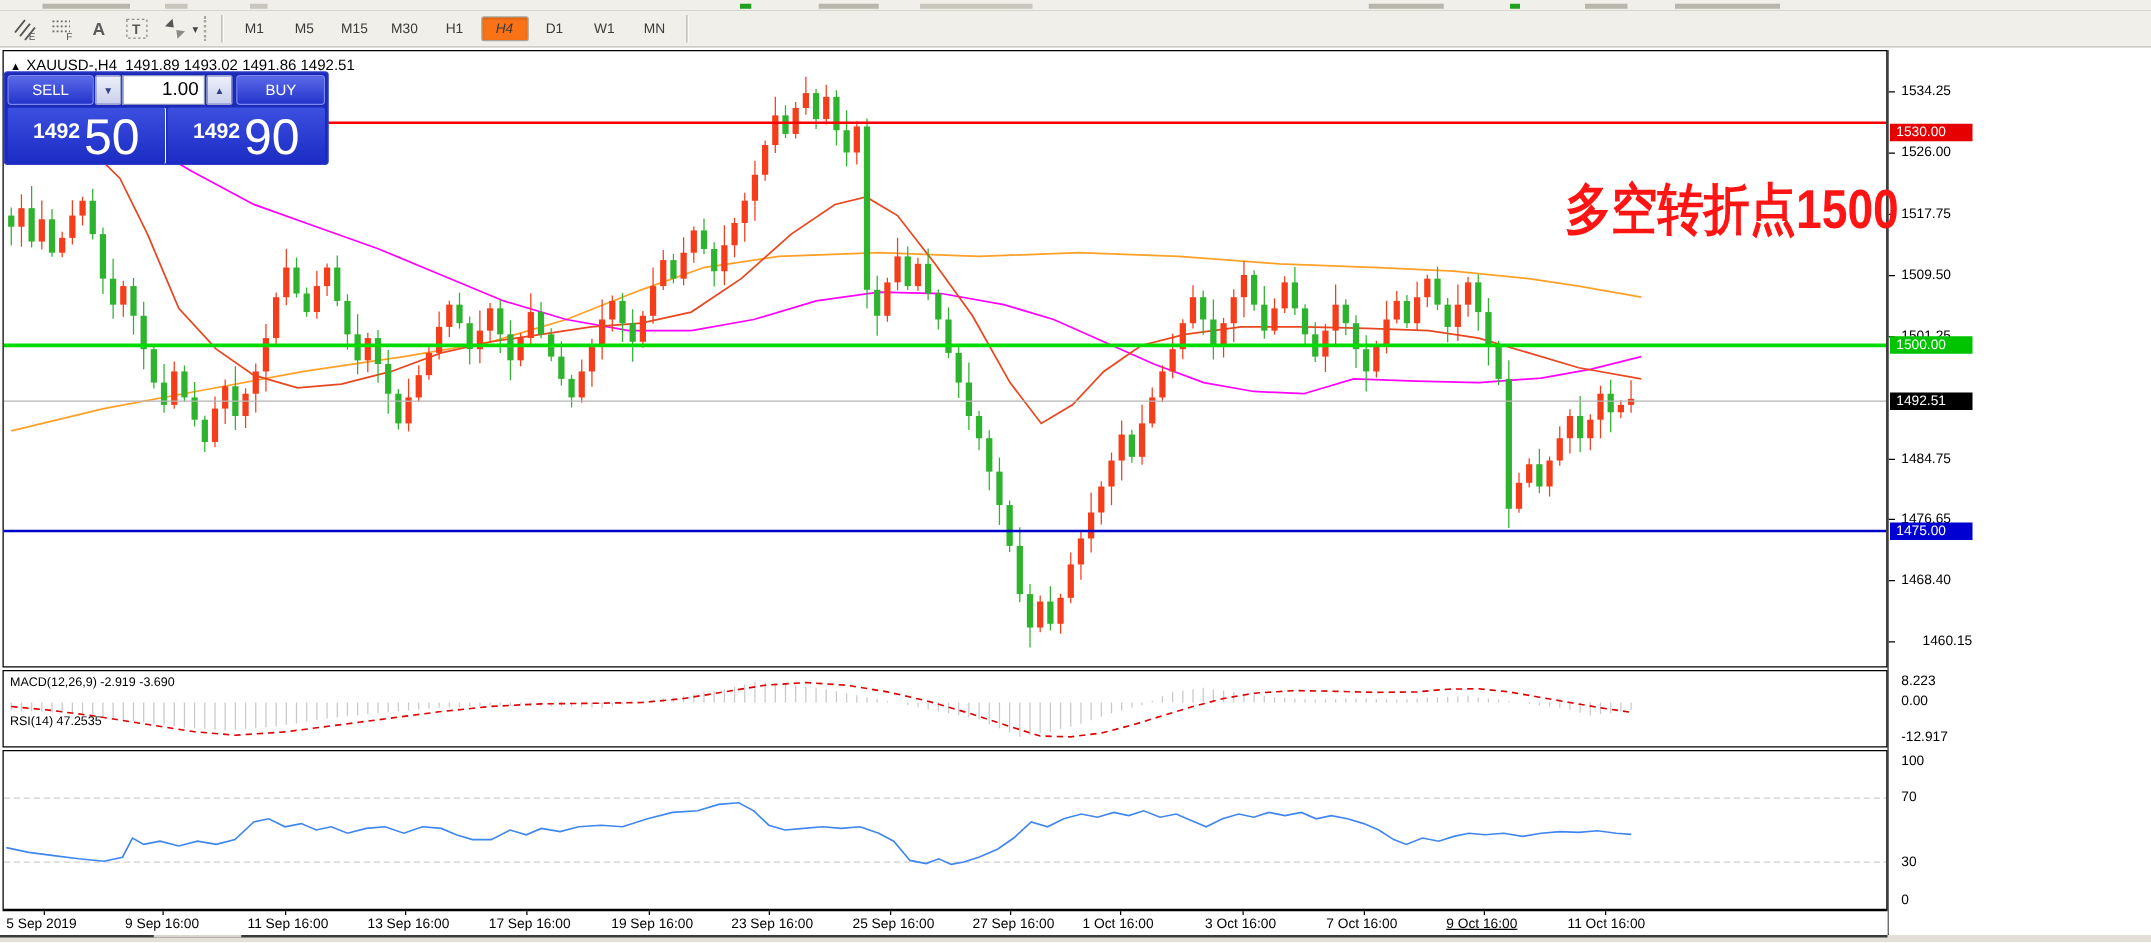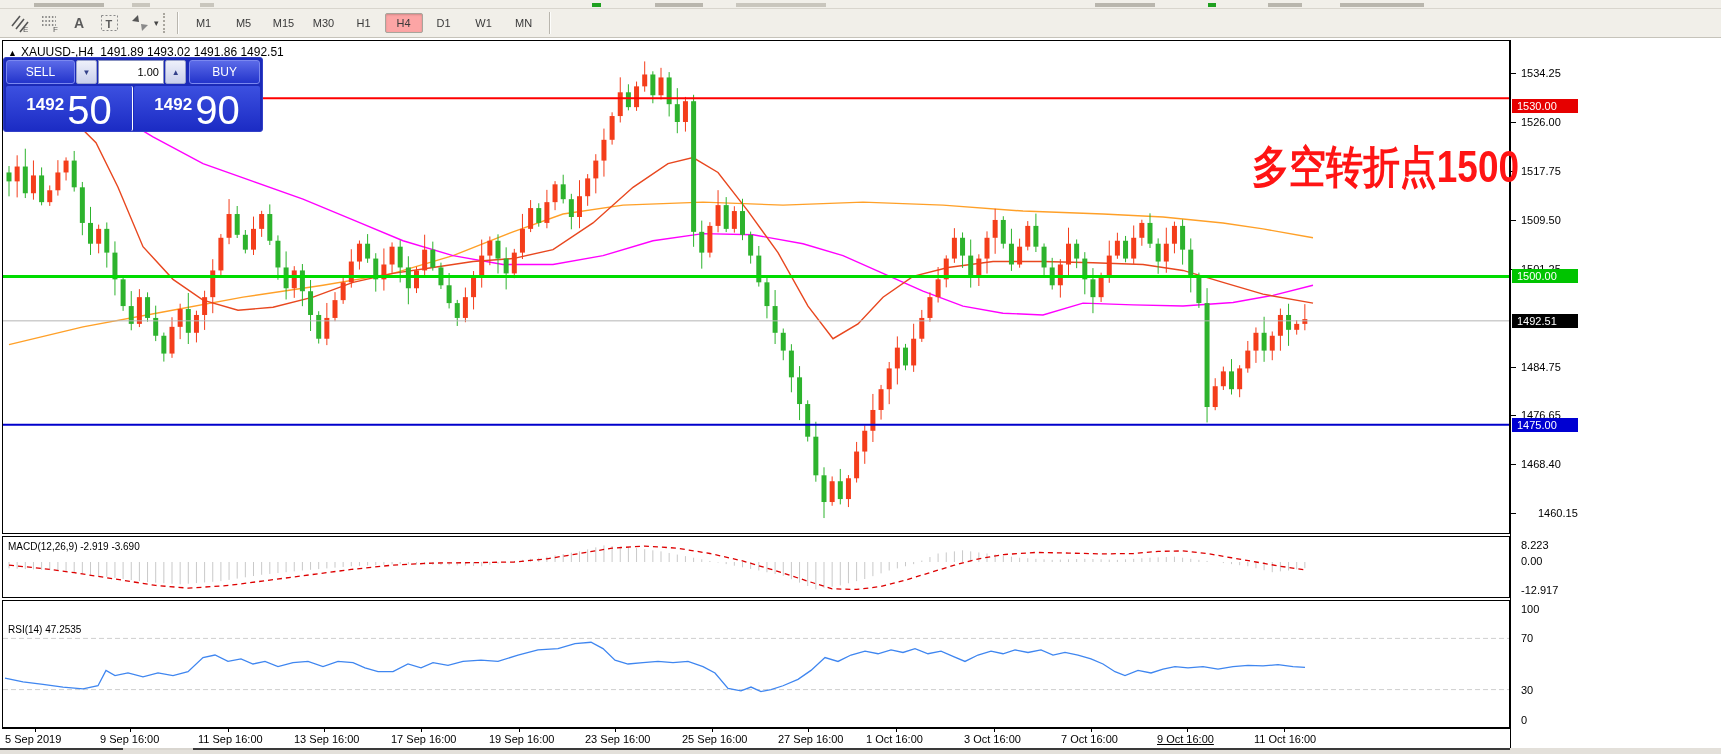--- a/index.html
+++ b/index.html
@@ -12,36 +12,36 @@
   .frag.green{background:#1fa01f;}
   .frag.dot{background:#b9b6ad;}
 
   
   .toolbar{position:absolute;left:0;top:9px;width:1721px;height:29px;background:#f1efe9;border-bottom:1px solid #c6c3ba;display:flex;align-items:center;padding-left:6px;box-sizing:border-box;}
   .tool-btn{width:27px;height:24px;display:flex;align-items:center;justify-content:center;margin-right:3px;}
   .tb-caret{font-size:9px;color:#444;margin-left:-2px;margin-right:2px;}
   .tb-sep{height:22px;width:0;border-left:1px solid #b9b6ae;border-right:1px solid #fdfdfb;margin:0 5px;}
   .tb-grip{height:20px;width:3px;border-left:2px dotted #a9a69e;margin:0 4px 0 2px;}
   .tf-btn{min-width:22px;padding:3px 7px;margin:0 1px;font-size:11px;color:#3a3a3a;text-align:center;border:1px solid transparent;border-radius:2px;}
-  .tf-btn.active{background:#fca5a5;border:1px solid #a8a59c;box-shadow:inset 0 1px 2px rgba(0,0,0,.18);}
+  .tf-btn.active{background:#f97316;border:1px solid #a8a59c;box-shadow:inset 0 1px 2px rgba(0,0,0,.18);font-style:italic;}
 
   
   .panel{position:absolute;left:2px;width:1508px;background:#fff;border:1px solid #000;box-sizing:border-box;}
   .main-panel{top:40px;height:494px;}
   .macd-panel{top:536px;height:62px;}
   .rsi-panel{top:600px;height:128px;}
   .panel svg{position:absolute;left:0;top:0;}
   .axis-vline{position:absolute;left:1510px;top:40px;width:1px;height:708px;background:#000;}
 
   .chart-title{position:absolute;left:8px;top:45px;font-size:12px;color:#000;z-index:6;}
   .chart-title .tri{font-size:9px;margin-right:4px;}
 
   .panel-label{position:absolute;left:8px;font-size:10px;color:#000;z-index:5;}
   .macd-label{top:541px;}
-  .rsi-label{top:624px;}
+  .rsi-label{top:572px;}
 
   
   .price-axis{position:absolute;left:1511px;top:40px;width:210px;height:707px;background:#fff;font-size:11px;color:#000;}
   .tick-dash{position:absolute;left:0;width:5px;height:1px;background:#000;}
   .tick-label{position:absolute;left:10px;height:13px;line-height:13px;}
   .hl-label{position:absolute;left:1px;width:66px;height:14px;line-height:14px;padding-left:5px;color:#fff;font-size:11px;z-index:4;box-sizing:border-box;}
 
   
   .time-axis{position:absolute;left:2px;top:728px;width:1508px;height:20px;background:#fff;font-size:11px;color:#000;}
   .time-label{position:absolute;top:4px;white-space:nowrap;}
@@ -51,21 +51,21 @@
   .bottom-bar{position:absolute;left:0;top:0;width:1510px;height:2px;background:#3a3a3a;}
   .bottom-thumb{position:absolute;left:123px;top:0;width:70px;height:2px;background:#d9d6d0;}
 
   
   .trade-panel{position:absolute;left:3px;top:57px;width:260px;height:75px;background:#1b2ab8;border:1px solid #3240c8;border-radius:3px;z-index:8;padding:2px;box-sizing:border-box;}
   .tp-row1{display:flex;height:24px;}
   .tp-btn{color:#fff;font-size:12px;display:flex;align-items:center;justify-content:center;background:linear-gradient(#5b6ae8,#2334cb);border:1px solid #7b88ef;border-radius:3px;}
   .sell-btn{width:72px;}
   .buy-btn{width:74px;margin-left:2px;}
   .spin-btn{width:21px;margin:0 1px;background:linear-gradient(#eef0fa,#c9cfec);border:1px solid #9aa3cc;border-radius:2px;display:flex;align-items:center;justify-content:center;font-size:8px;color:#33408a;}
-  .vol-field{width:60px;background:#fff;border:1px solid #8a93c0;font-size:11px;color:#000;text-align:right;padding:0 4px;line-height:22px;}
+  .vol-field{width:60px;background:#fff;border:1px solid #8a93c0;font-size:15px;color:#000;text-align:right;padding:0 4px;line-height:22px;}
   .tp-row2{display:flex;height:45px;margin-top:2px;}
   .tp-quote{flex:1;background:linear-gradient(#3c50e0,#1b2bc4);display:flex;align-items:flex-end;justify-content:center;color:#fff;border-radius:2px;}
   .tp-quote.left{margin-right:1px;border-right:1px solid #fff;}
   .tp-quote .small{font-size:17px;font-weight:bold;padding-bottom:16px;margin-right:3px;}
   .tp-quote .big{font-size:40px;line-height:1;padding-bottom:1px;}
 
   .annotation{position:absolute;left:1252px;top:138px;font-size:44px;font-weight:bold;color:#ff1414;z-index:7;white-space:nowrap;transform:scaleX(.84);transform-origin:left;letter-spacing:0px;}
 </style>
 </head>
 <body>

